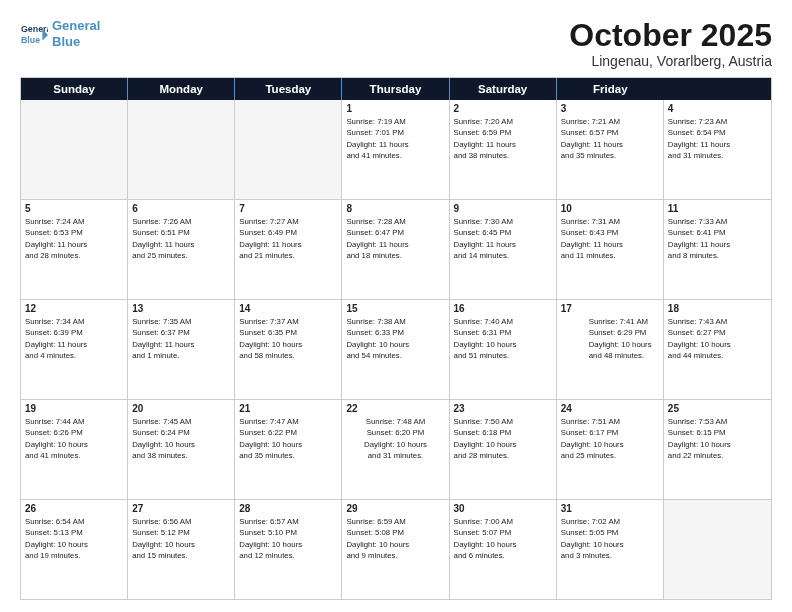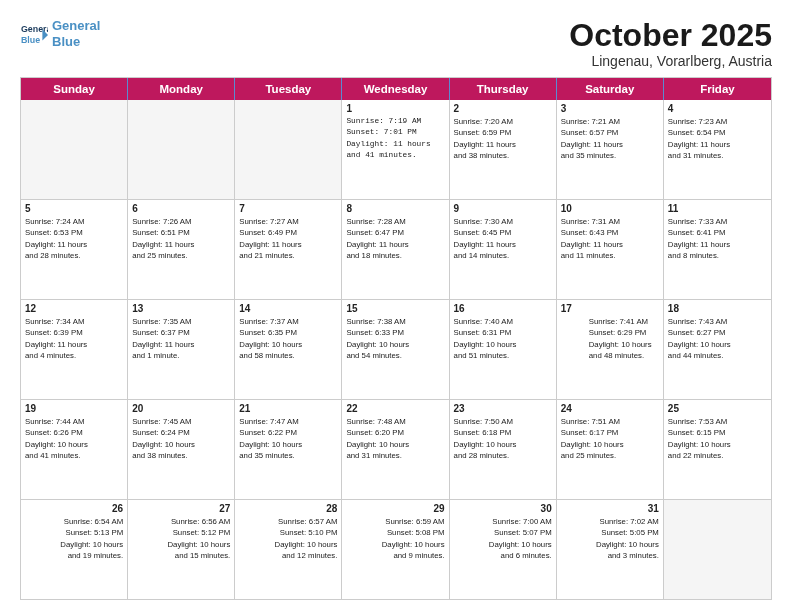--- a/index.html
+++ b/index.html
@@ -57,21 +57,21 @@
     }
     .calendar {
       flex: 1;
       display: flex;
       flex-direction: column;
       border: 1px solid #ccc;
     }
     .cal-header-row {
       display: grid;
       grid-template-columns: repeat(7, 1fr);
-      background: #be185d;
+      background: #0f172a;
     }
     .cal-header-cell {
       color: #fff;
       font-size: 11.5px;
       font-weight: bold;
       text-align: center;
       padding: 5px 2px;
       border-right: 1px solid #5a8ad0;
     }
     .cal-header-cell:last-child { border-right: none; }
@@ -79,21 +79,21 @@
       flex: 1;
       display: flex;
       flex-direction: column;
     }
     .cal-row {
       display: grid;
       grid-template-columns: repeat(7, 1fr);
       flex: 1;
       border-bottom: 1px solid #ccc;
     }
-    .cal-row:last-child { border-bottom: none; text-align: right; }
+    .cal-row:last-child { border-bottom: none; }
     .cal-cell {
       border-right: 1px solid #ccc;
       padding: 3px 4px;
       font-size: 8.5px;
       color: #222;
       vertical-align: top;
       position: relative;
       background: #fff;
       min-height: 0;
     }
@@ -134,33 +134,32 @@
       <div class="month-title">October 2025</div>
       <div class="location">Lingenau, Vorarlberg, Austria</div>
     </div>
   </div>
 
   <div class="calendar">
     <div class="cal-header-row">
     <div class="cal-header-cell">Sunday</div>
         <div class="cal-header-cell">Monday</div>
         <div class="cal-header-cell">Tuesday</div>
-        <div class="cal-header-cell">Wednesday</div>
         <div class="cal-header-cell">Thursday</div>
         <div class="cal-header-cell">Saturday</div>
         <div class="cal-header-cell">Friday</div>
       </div>
     <div class="cal-body">
     <div class="cal-row">
           <div class="cal-cell empty"></div>
           <div class="cal-cell empty"></div>
           <div class="cal-cell empty"></div>
           <div class="cal-cell">
             <span class="day-num">1</span>
-            <div class="cell-info" style="white-space: pre-line; font-family: Liberation Mono, monospace;">Sunrise: 7:19 AM
+            <div class="cell-info" style="white-space: pre-line;">Sunrise: 7:19 AM
 Sunset: 7:01 PM
 Daylight: 11 hours
 and 41 minutes.</div>
           </div>
           <div class="cal-cell">
             <span class="day-num">2</span>
             <div class="cell-info" style="white-space: pre-line;">Sunrise: 7:20 AM
 Sunset: 6:59 PM
 Daylight: 11 hours
 and 38 minutes.</div>
@@ -299,21 +298,21 @@
           </div>
           <div class="cal-cell">
             <span class="day-num">21</span>
             <div class="cell-info" style="white-space: pre-line;">Sunrise: 7:47 AM
 Sunset: 6:22 PM
 Daylight: 10 hours
 and 35 minutes.</div>
           </div>
           <div class="cal-cell">
             <span class="day-num">22</span>
-            <div class="cell-info" style="white-space: pre-line;">Sunrise: 7:48 AM
+            <div class="cell-info" style="white-space: pre-line; text-align: center;">Sunrise: 7:48 AM
 Sunset: 6:20 PM
 Daylight: 10 hours
 and 31 minutes.</div>
           </div>
           <div class="cal-cell">
             <span class="day-num">23</span>
             <div class="cell-info" style="white-space: pre-line;">Sunrise: 7:50 AM
 Sunset: 6:18 PM
 Daylight: 10 hours
 and 28 minutes.</div>

